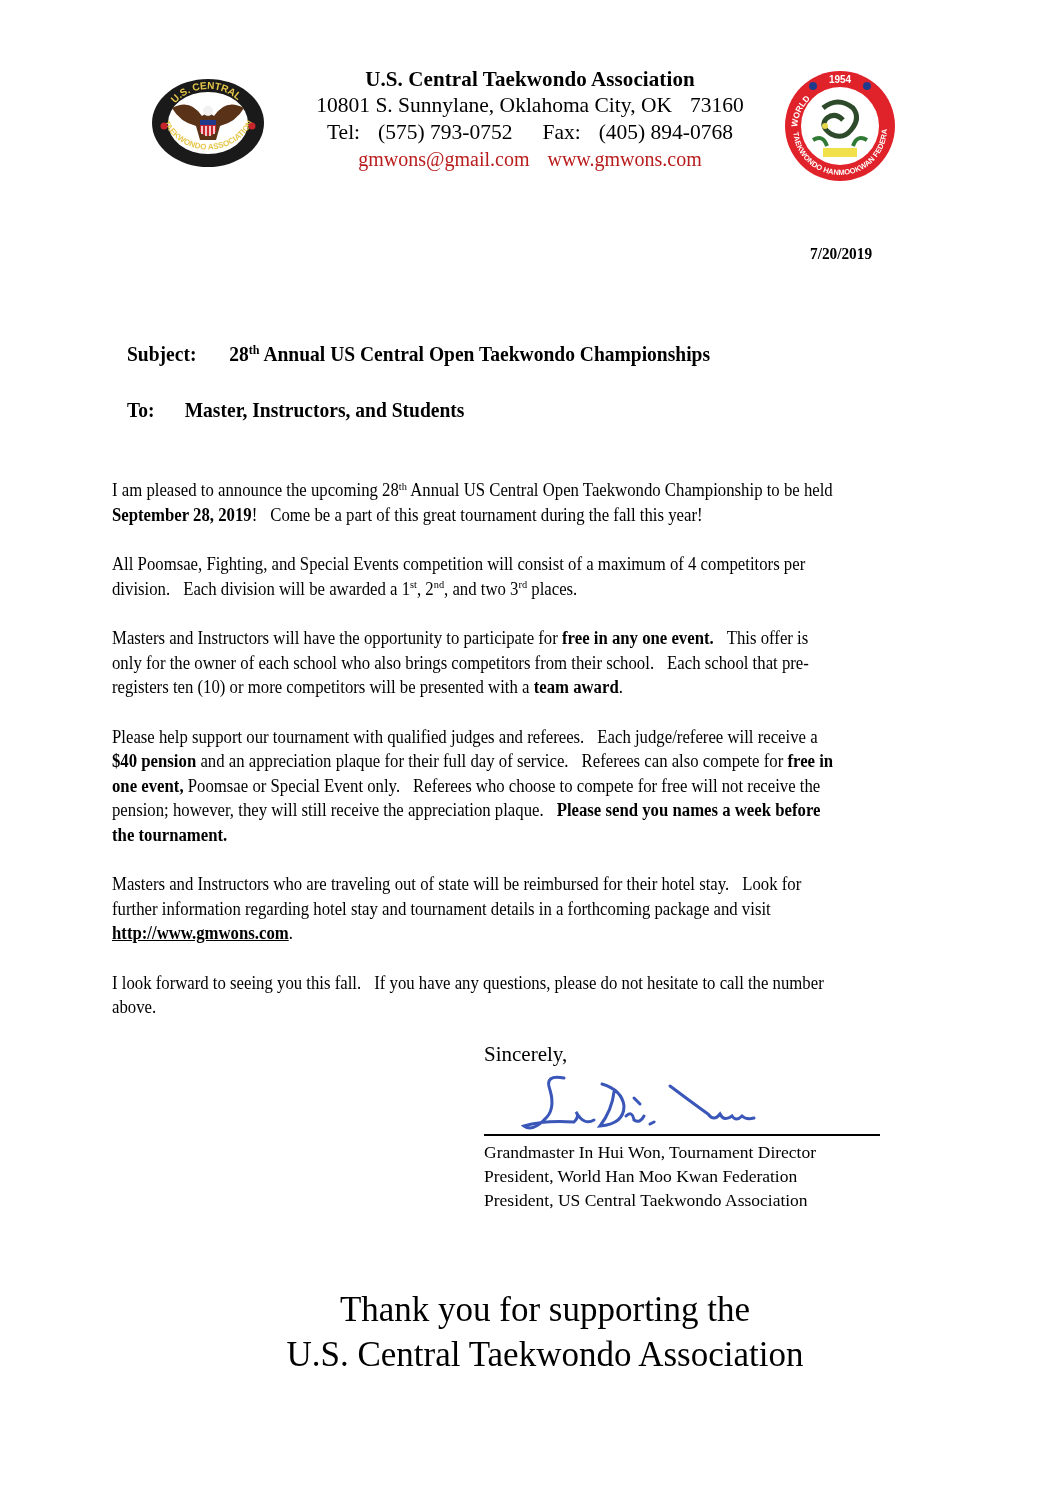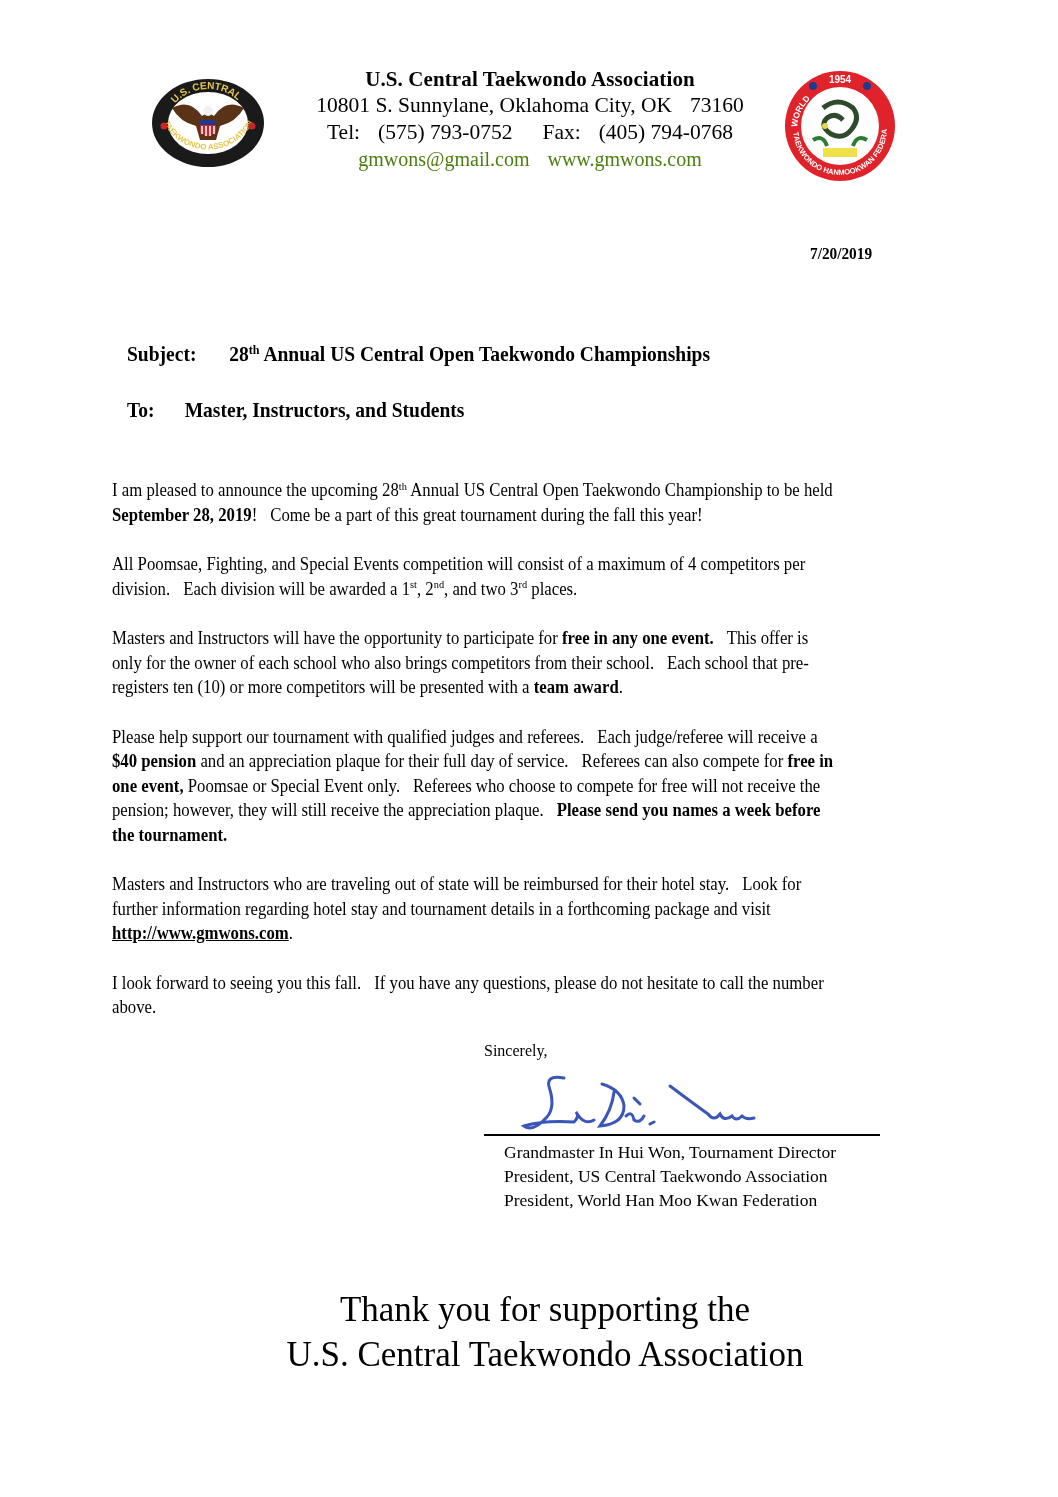--- a/index.html
+++ b/index.html
@@ -7,43 +7,43 @@
          font-family: "Liberation Serif", "DejaVu Serif", serif; color: #000; }
   .abs { position: absolute; }
 
   
   .logo-left { left: 150px; top: 78px; width: 116px; height: 90px; }
   .logo-right { left: 783px; top: 68px; width: 114px; height: 116px; }
   .lh { left: 270px; top: 66px; width: 520px; text-align: center; }
   .lh .l1, .lh .l2 { font-weight: bold; font-size: 21px; line-height: 26px; letter-spacing: 0.1px; }
   .lh .l3, .lh .l4 { font-size: 21.5px; line-height: 27px; font-family: Liberation Serif, serif; }
   .lh .l5 { font-size: 20px; line-height: 26px; color: #1a1adb; }
-  .lh .l5 span { color: #4d7c0f; }
+  .lh .l5 span { color: #b91c1c; }
   .lh .gap { display: inline-block; width: 18px; }
   .lh .gap2 { display: inline-block; width: 30px; }
 
   .date { left: 810px; top: 244px; font-weight: bold; font-size: 17px; font-family: "Liberation Serif", serif; transform: scaleX(0.9); transform-origin: left; }
 
   .subject { left: 127px; top: 342px; font-weight: bold; font-size: 21px; transform: scaleX(0.93); transform-origin: left; white-space: nowrap; }
   .to { left: 127px; top: 398px; font-weight: bold; font-size: 21px; transform: scaleX(0.93); transform-origin: left; white-space: nowrap; }
   .subject .lbl, .to .lbl { display: inline-block; }
   .subject .lbl { width: 110px; }
   .to .lbl { width: 62px; }
   sup { font-size: 0.62em; line-height: 0; vertical-align: super; position: relative; top: 0.08em; }
 
   .body { left: 80px; top: 478px; width: 900px; font-size: 18px; line-height: 24.5px; margin-left: 32px; }
   .body p { margin: 0 0 25px 0; transform: scaleX(0.93); transform-origin: left; white-space: nowrap; }
   .body b { font-weight: bold; }
   .body .link { font-weight: bold; text-decoration: underline; color: #000; }
   .sp { display: inline-block; width: 14px; }
 
-  .closing { left: 484px; top: 1042px; font-size: 16px; text-align: center; }
+  .closing { left: 484px; top: 1042px; font-size: 21px; text-align: center; }
   .sig { left: 484px; top: 1070px; width: 396px; height: 68px; }
   .sig-line { left: 484px; top: 1134px; width: 396px; height: 2px; background: #000; }
-  .sig-block { left: 484px; top: 1140px; font-size: 17.5px; line-height: 24px; margin-left: 20px; }
+  .sig-block { left: 484px; top: 1140px; font-size: 17.5px; line-height: 24px; }
 
   .thanks { left: 0; top: 1287px; width: 1090px; text-align: center; font-size: 35px; line-height: 45px; }
 </style>
 </head>
 <body>
 
 <div class="abs logo-left">
   <svg width="116" height="90" viewBox="0 0 116 90">
     <ellipse cx="58" cy="45" rx="56" ry="44" fill="#1a1a1a"></ellipse>
     <ellipse cx="58" cy="45" rx="40" ry="31" fill="#ffffff"></ellipse>
@@ -65,21 +65,21 @@
     <circle cx="102" cy="48" r="3.5" fill="#c8242b"></circle>
   </svg>
 </div>
 
 <div class="abs lh">
   <div class="l1">U.S. Central Taekwondo Association</div>
   <div class="l3">
     <span>10801 S. Sunnylane, Oklahoma City, OK</span><span class="gap"></span><span>73160</span>
   </div>
   <div class="l4">
-    <span>Tel:</span><span class="gap"></span><span>(575) 793-0752</span><span class="gap2"></span><span>Fax:</span><span class="gap"></span><span>(405) 794-0768</span>
+    <span>Tel:</span><span class="gap"></span><span>(575) 793-0752</span><span class="gap2"></span><span>Fax:</span><span class="gap"></span><span>(405) 894-0768</span>
   </div>
   <div class="l5">
     <span>gmwons@gmail.com</span><span class="gap"></span><span>www.gmwons.com</span>
   </div>
 </div>
 
 <div class="abs logo-right">
   <svg width="114" height="116" viewBox="0 0 114 116">
     <circle cx="57" cy="58" r="55" fill="#e0232b"></circle>
     <circle cx="57" cy="58" r="39" fill="#ffffff"></circle>
@@ -153,20 +153,20 @@
     <path d="M142 46 Q148 40 150 50 Q156 54 160 46"></path>
     <path d="M150 28 L156 34"></path>
     <path d="M166 54 L170 52"></path>
     <path d="M186 16 Q210 34 224 44 Q230 52 236 44 Q240 52 248 46 Q252 52 258 46 Q262 50 270 48"></path>
   </svg>
 </div>
 <div class="abs sig-line"></div>
 
 <div class="abs sig-block">
   <div>Grandmaster In Hui Won, Tournament Director</div>
+  <div>President, World Han Moo Kwan Federation</div>
   <div>President, US Central Taekwondo Association</div>
-  <div>President, World Han Moo Kwan Federation</div>
 </div>
 
 <div class="abs thanks">
   <div>Thank you for supporting the</div>
   <div>U.S. Central Taekwondo Association</div>
 </div>
 
 </body></html>

